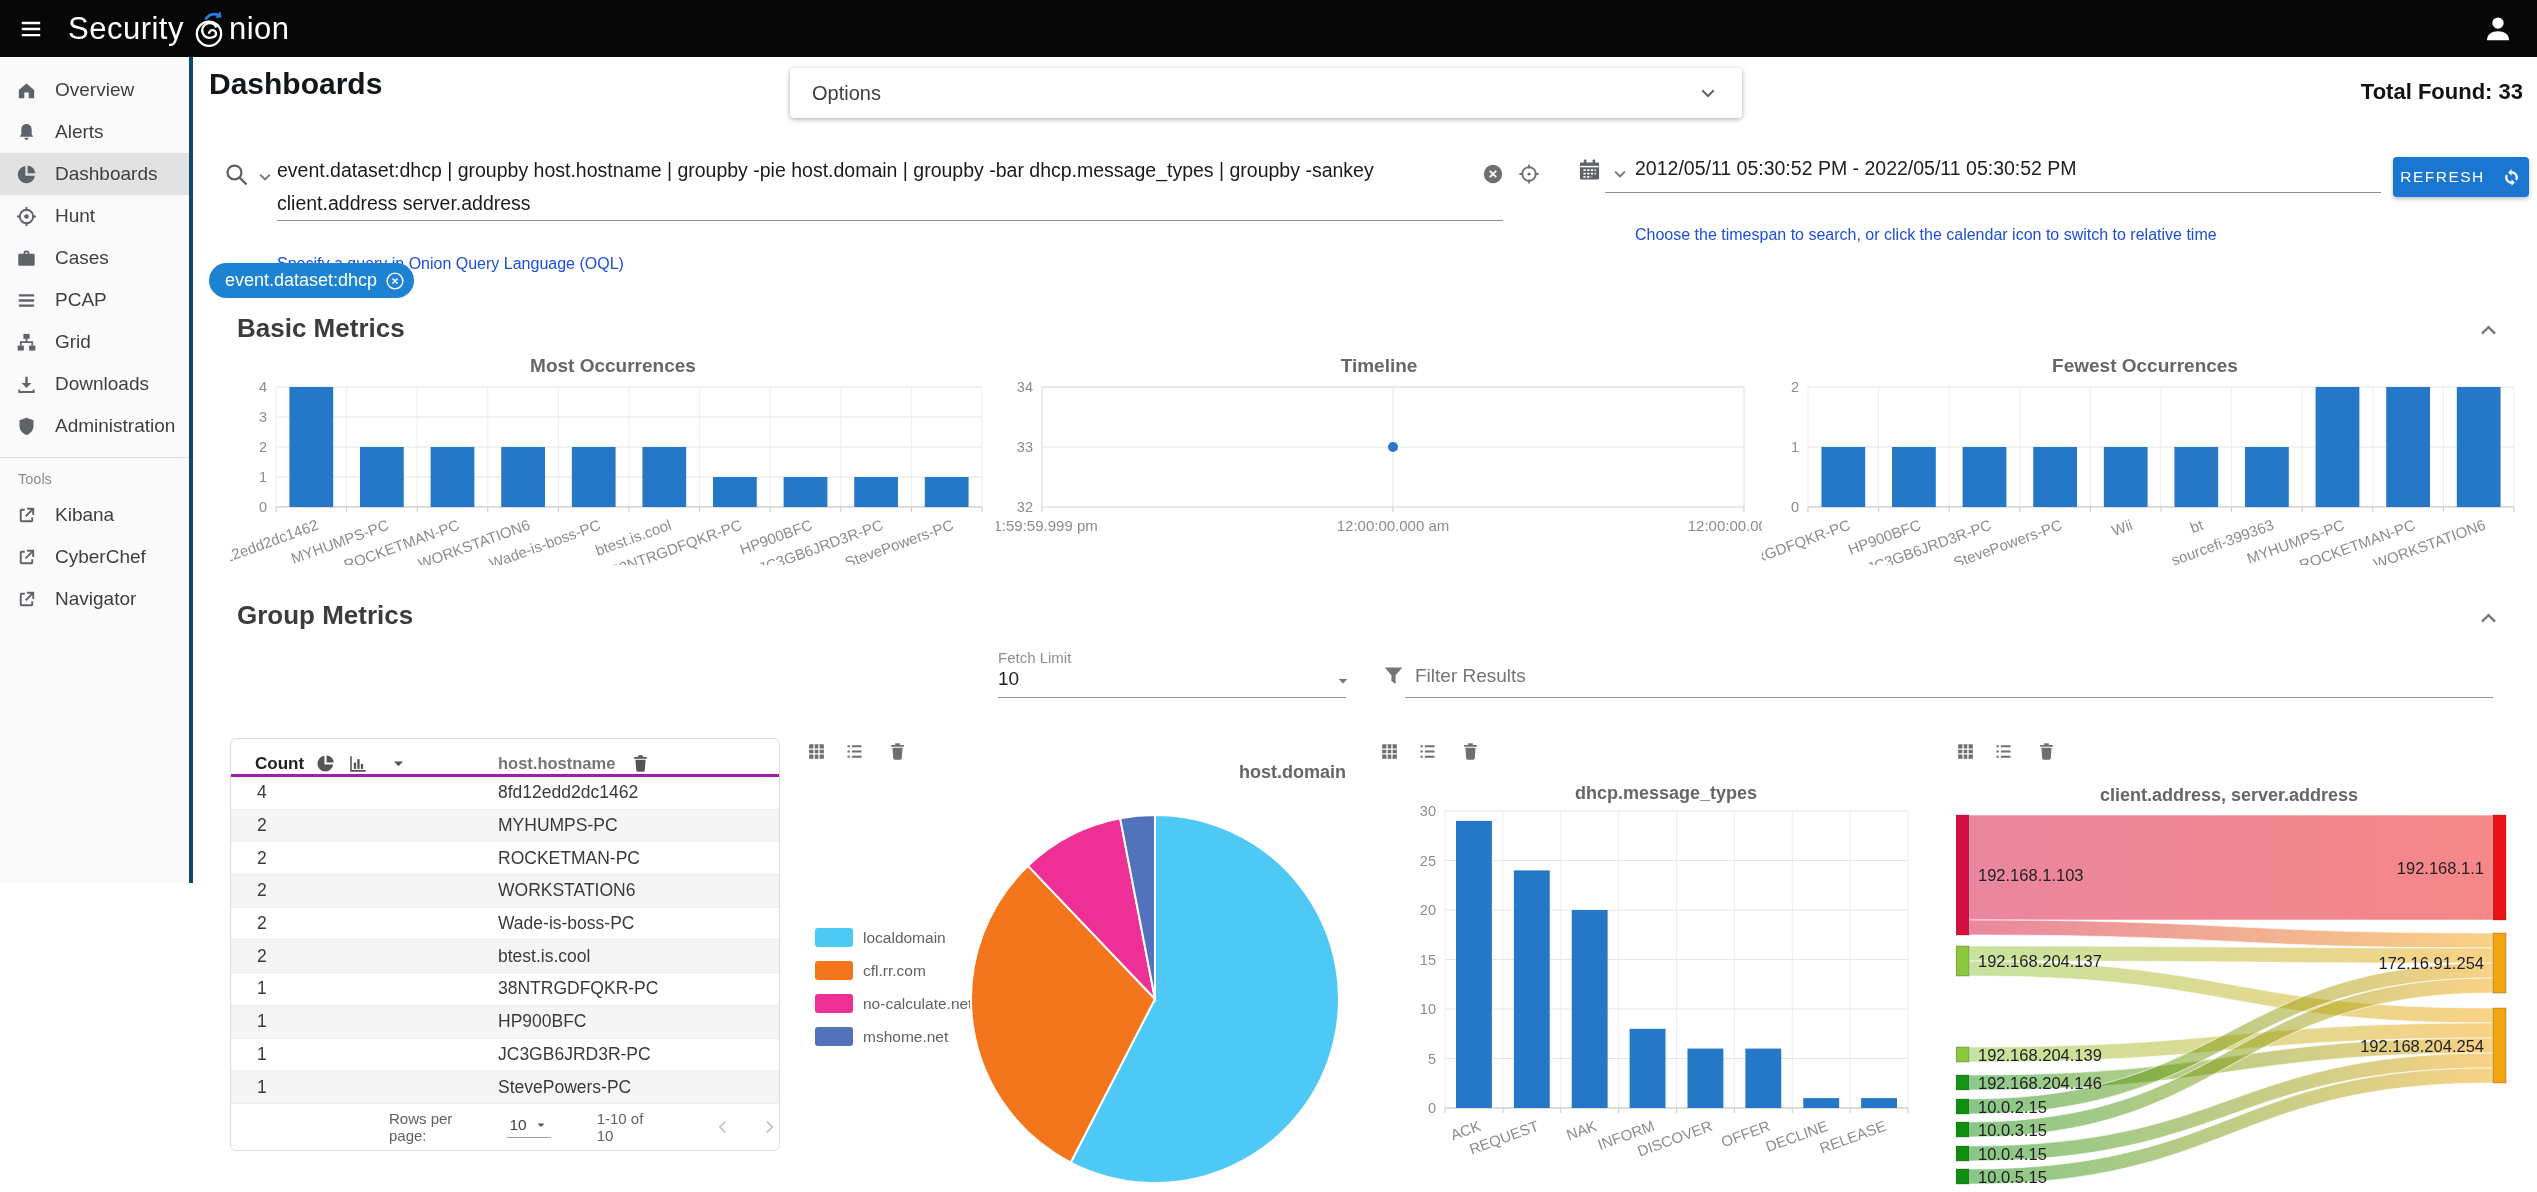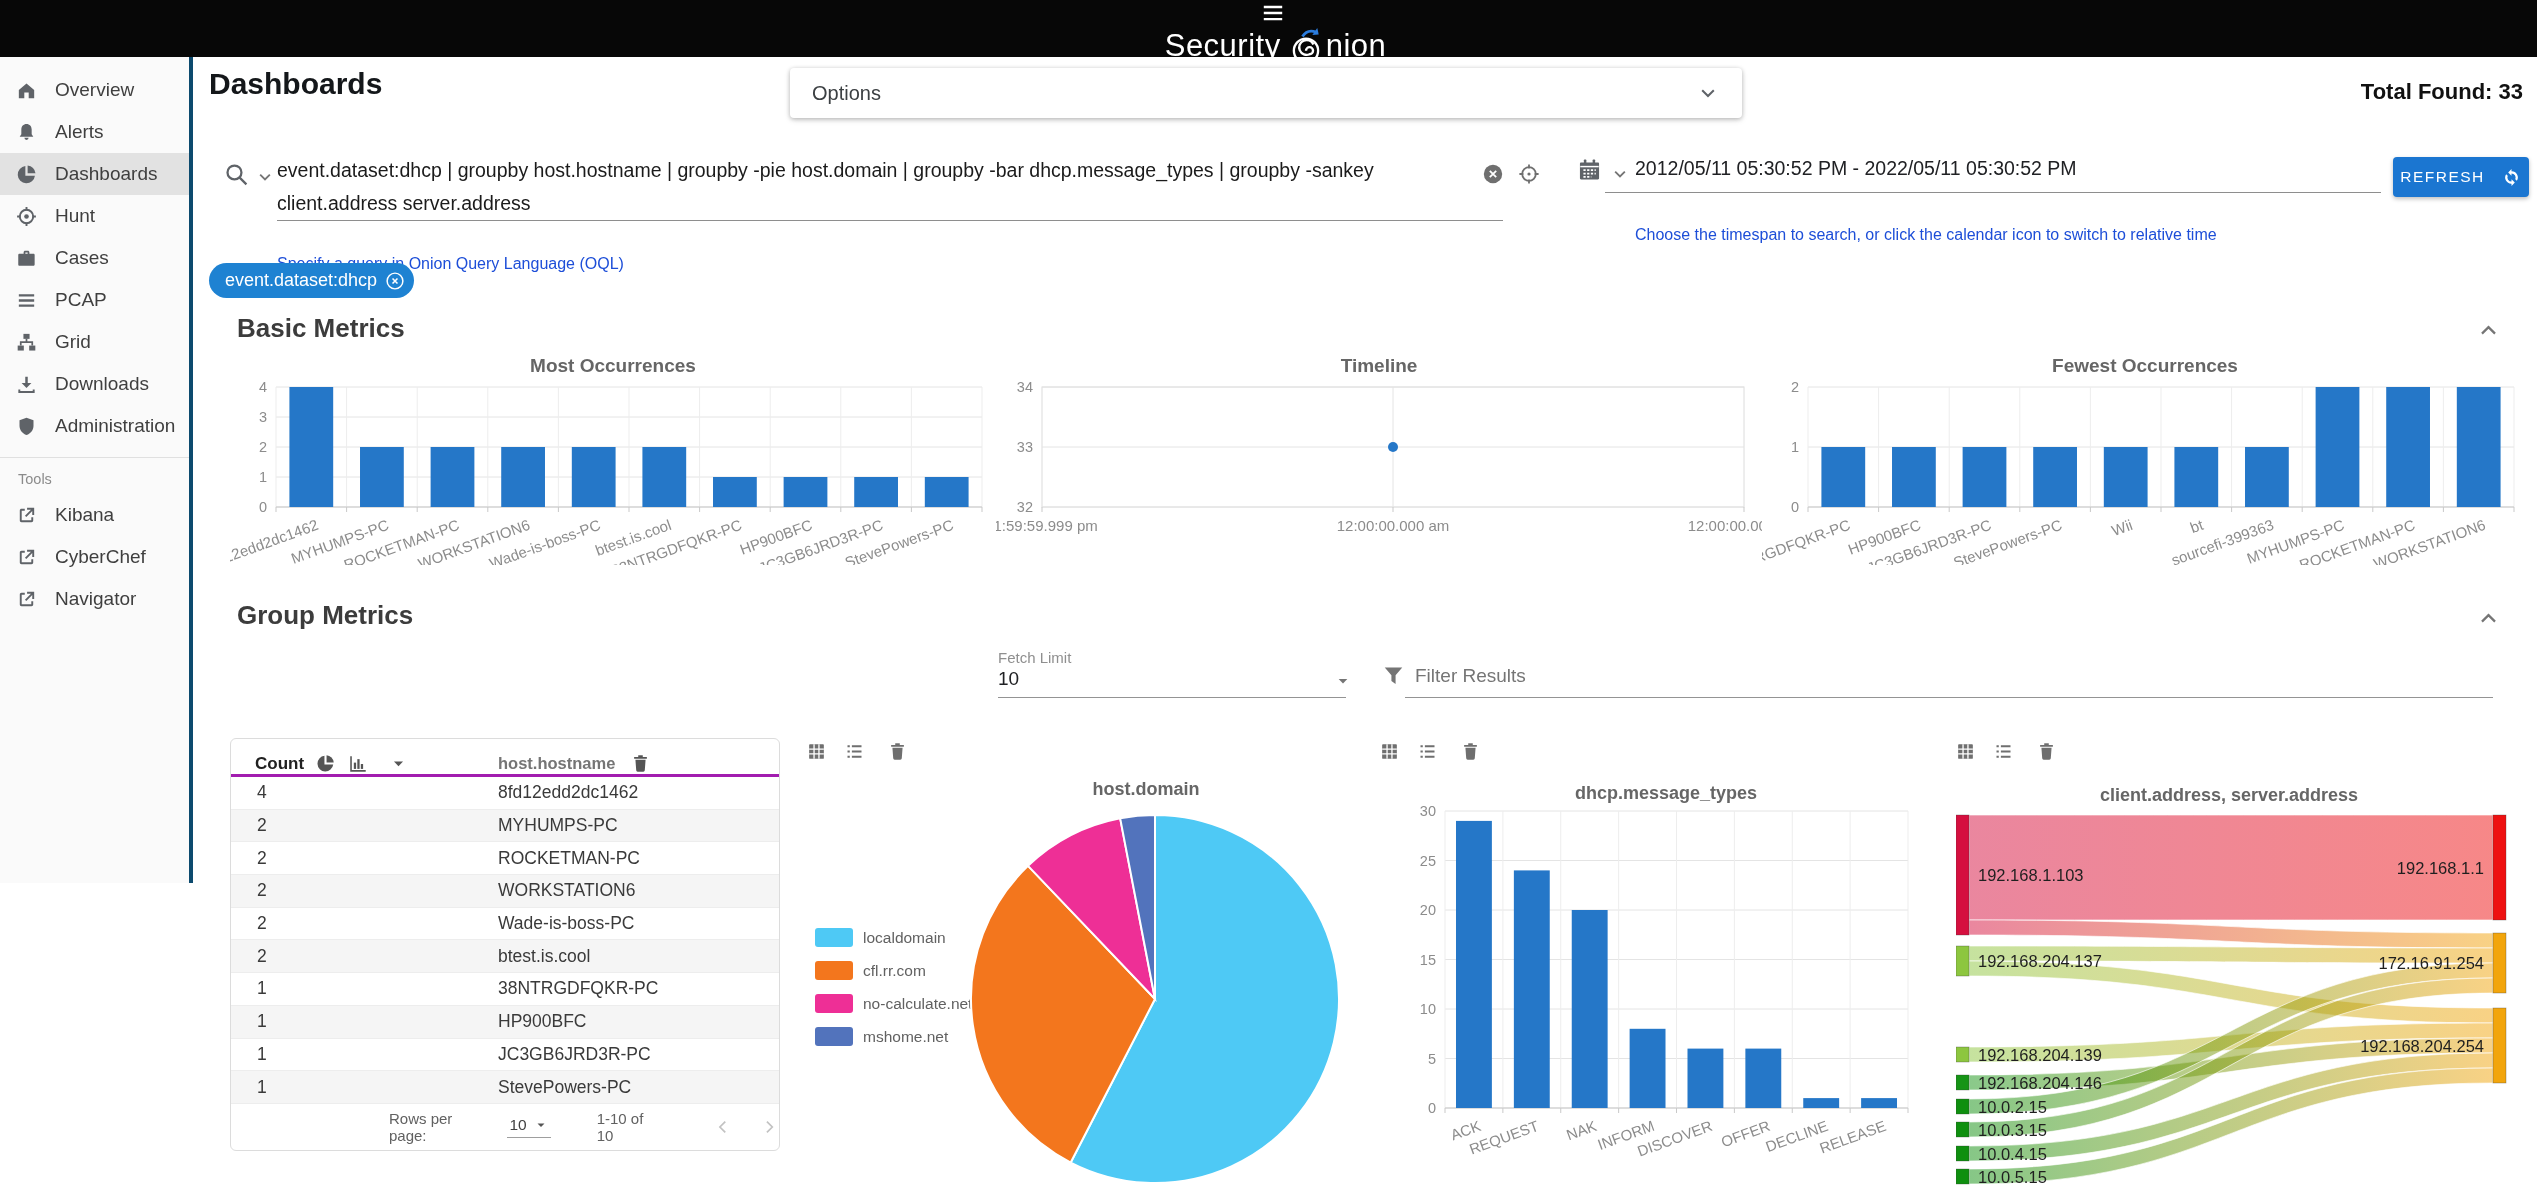--- a/index.html
+++ b/index.html
@@ -2,21 +2,21 @@
 <html><head>
 <meta charset="utf-8">
 <style>
   * { margin:0; padding:0; box-sizing:border-box; }
   html,body { width:2537px; height:1192px; overflow:hidden; background:#fff;
     font-family:"Liberation Sans", sans-serif; }
   .ic { display:block; }
 
   
   #topbar { position:absolute; left:0; top:0; width:2537px; height:57px; background:#070707;
-    display:flex; align-items:center; color:#fff;flex-direction:column; }
+    display:flex; align-items:center; color:#fff; }
   .hamburger { width:46px; height:46px; margin-left:8px; display:flex; align-items:center; justify-content:center; color:#fff; cursor:pointer; }
   .brand { display:flex; align-items:center; font-size:31px; color:#fff; margin-left:14px; letter-spacing:.5px; }
   .brand .onion { margin:0 1px 0 6px; }
   #topbar .user { margin-left:auto; margin-right:22px; width:34px; height:34px; color:#fff; }
 
   
   #sidebar { position:absolute; left:0; top:57px; width:193px; height:826px; background:#fafafa;
     border-right:4px solid #0c4a6e; padding-top:12px; }
   .side-item { height:42px; display:flex; align-items:center; gap:17px; padding-left:15px;
     font-size:19px; color:#3f3f3f; cursor:pointer; }
@@ -520,21 +520,21 @@
       </svg>
     <svg class="ic tb-ic" viewBox="0 0 24 24">
         <path d="M4 6h2.6M9 6h11M4 12h2.6M9 12h11M4 18h2.6M9 18h11" stroke="currentColor" stroke-width="2.2"></path>
       </svg>
     <svg class="ic tb-ic" style="margin-left:5px;" viewBox="0 0 24 24">
         <path d="M6.2 7.8h11.6l-.9 12a1.7 1.7 0 0 1-1.7 1.6H8.8a1.7 1.7 0 0 1-1.7-1.6z" fill="currentColor"></path>
         <rect x="4.6" y="4.6" width="14.8" height="2" rx="0.5" fill="currentColor"></rect>
         <rect x="9.4" y="2.6" width="5.2" height="2" fill="currentColor"></rect>
       </svg>
   </div>
-  <div class="abs mini-title" style="left:753px; top:722px; width:400px;">host.domain</div>
+  <div class="abs mini-title" style="left:753px; top:705px; width:400px;text-align:right;">host.domain</div>
   <div class="abs" style="left:622px; top:864px;">
       <div class="lg-item">
      <span class="lg-swatch" style="background:#4ec9f5"></span>
      <span class="lg-label">localdomain</span>
       </div>
       <div class="lg-item">
      <span class="lg-swatch" style="background:#f3761d"></span>
      <span class="lg-label">cfl.rr.com</span>
       </div>
       <div class="lg-item">

